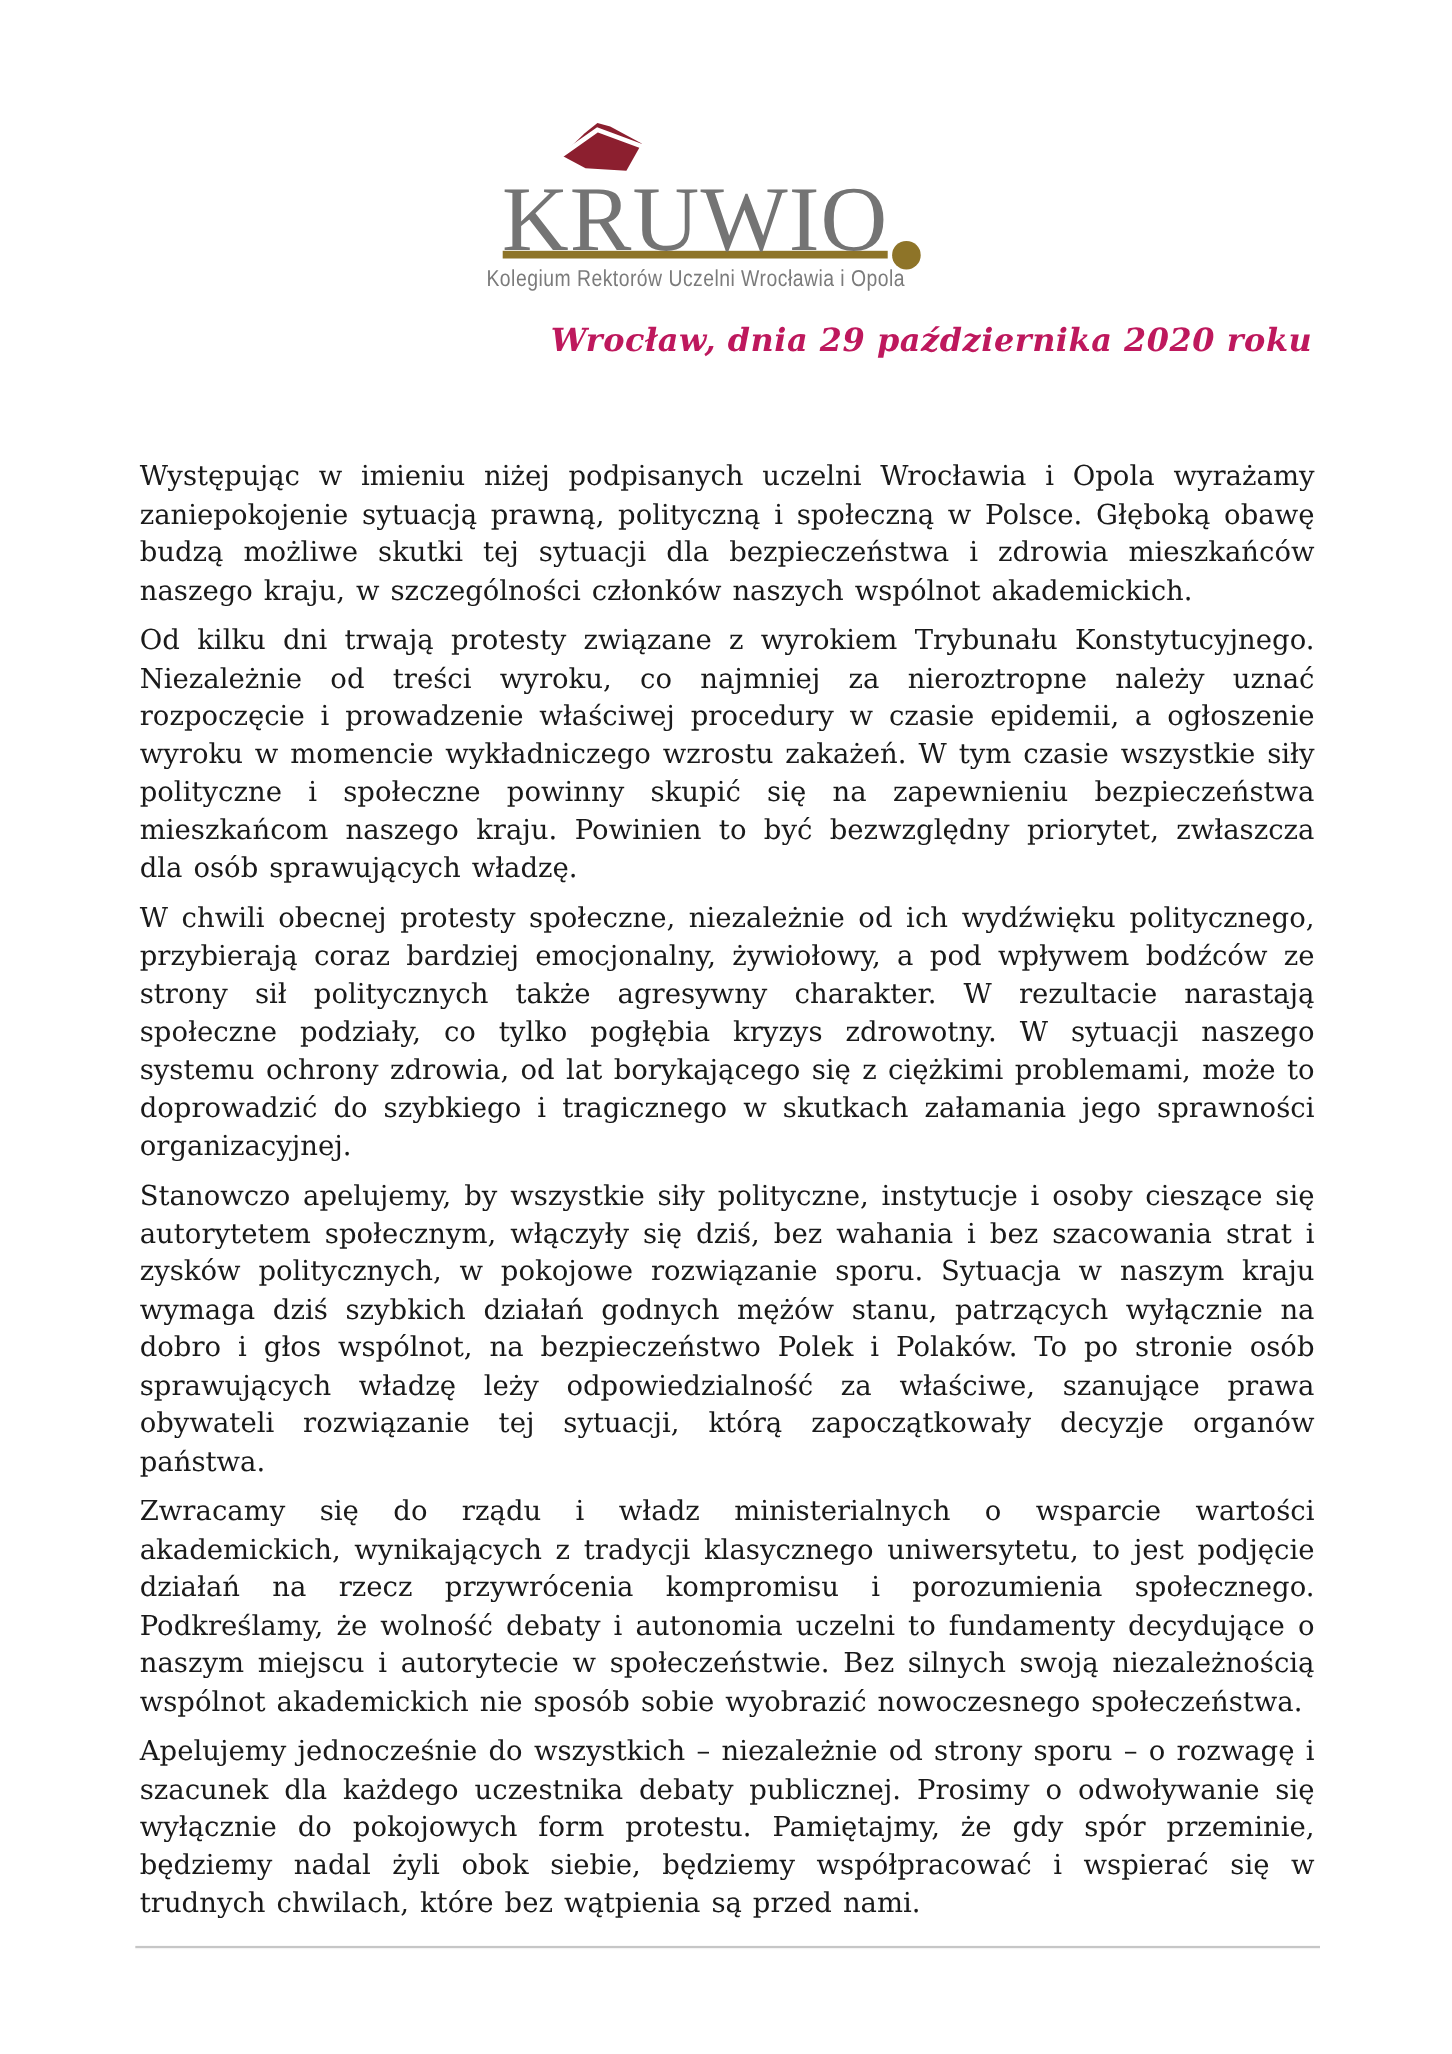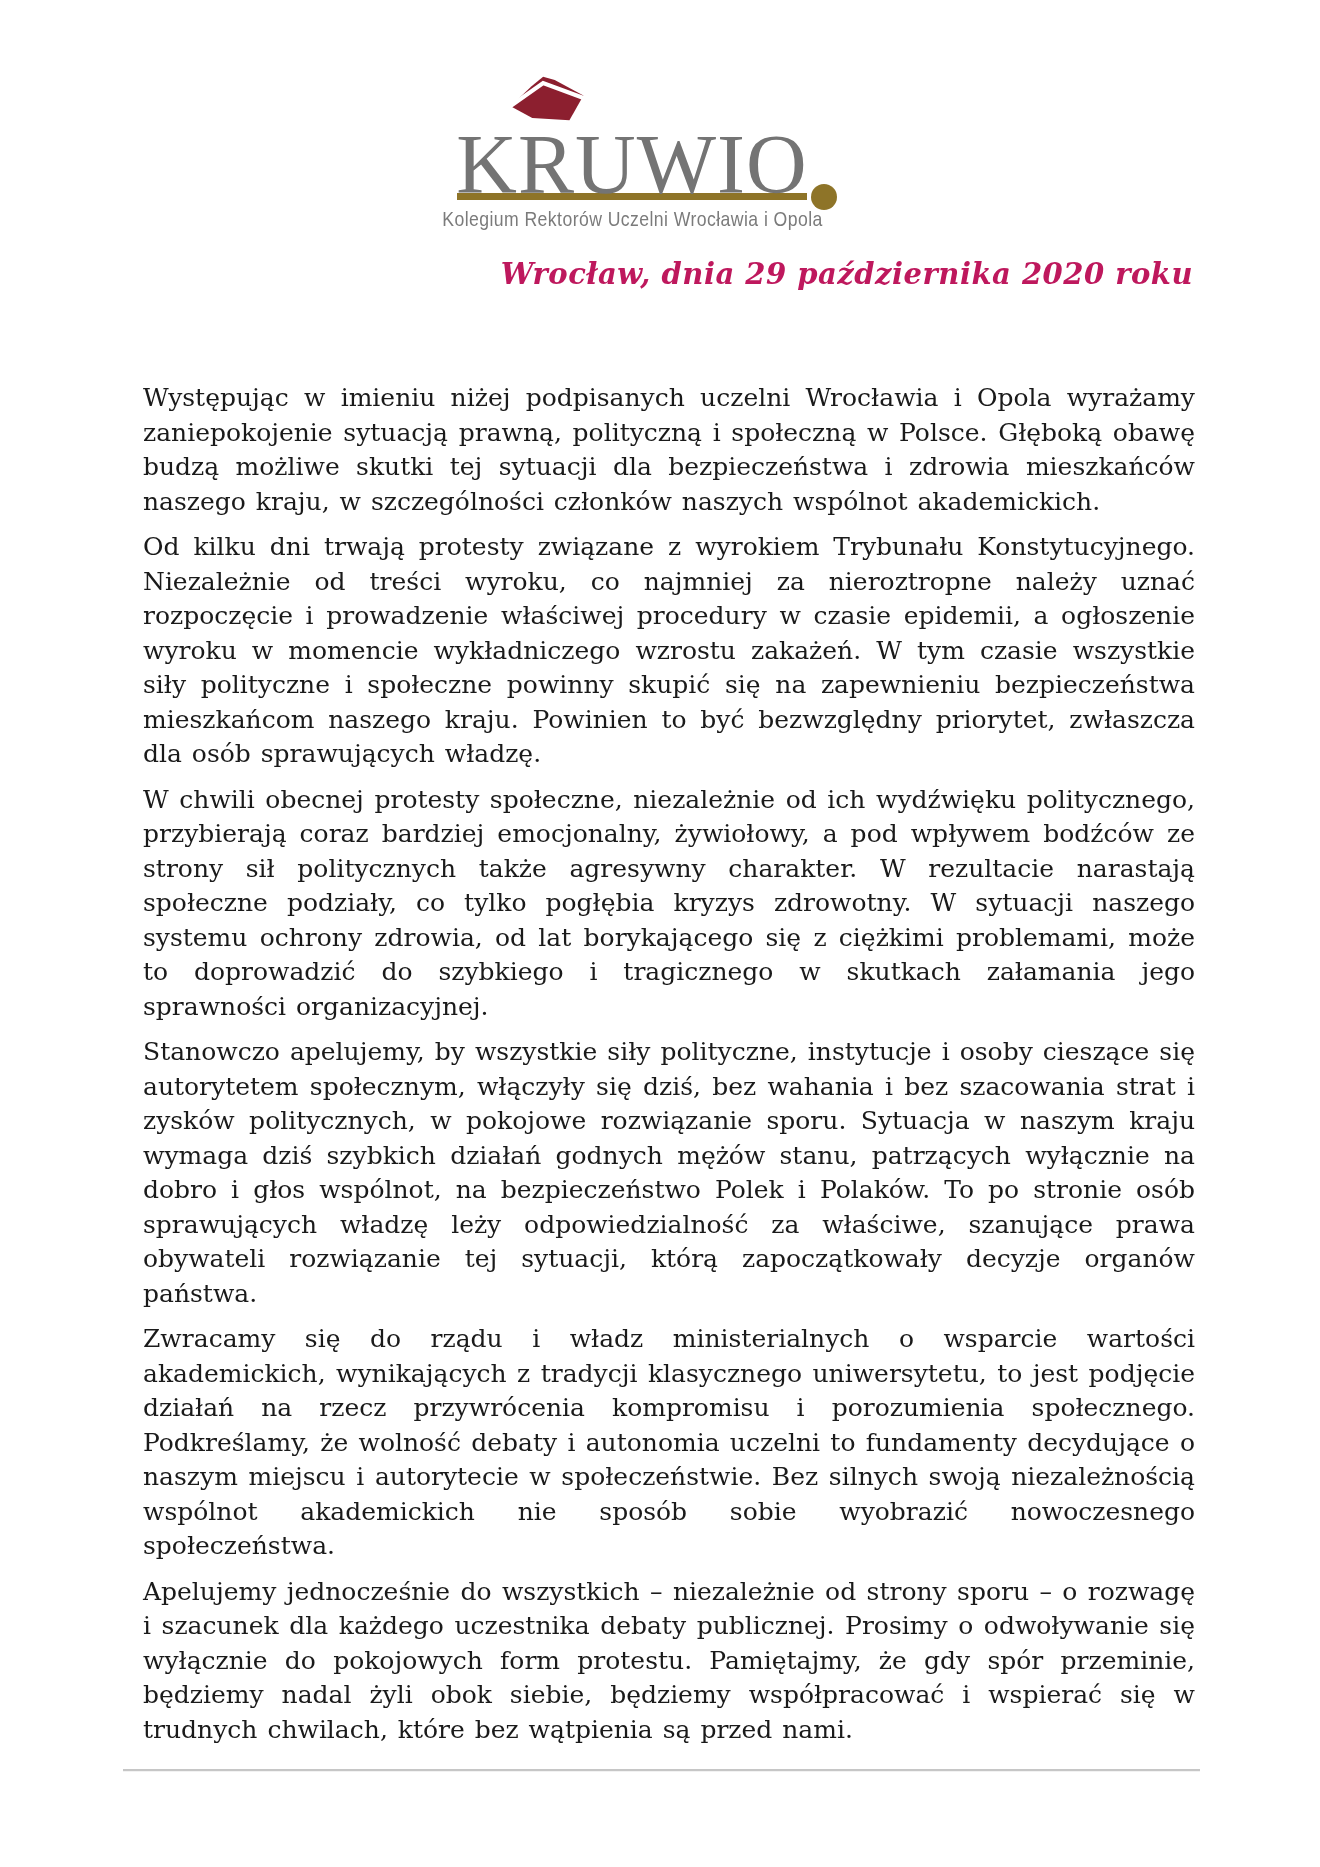--- a/index.html
+++ b/index.html
@@ -16,21 +16,21 @@
     width:1320px;
     height:1867px;
     margin:0 auto;
     background:#ffffff;
     overflow:hidden;
     font-family:"DejaVu Serif", serif;
   }
 
   
   .logo-block{
-    padding-top:73px;
+    padding-top:108px;
     display:flex;
     flex-direction:column;
     align-items:center;
   }
   .logo-inner{
     width:350px;
     display:flex;
     flex-direction:column;
     align-items:center;
     position:relative;
@@ -95,21 +95,21 @@
   
   .letter-body{
     margin-top:90px;
     padding:0 125px 0 127px;
     text-align:justify;
     font-size:25px;
     line-height:34.5px;
     word-spacing:2px;
     color:var(--body-text,#1A1A1A);
   }
-  .letter-body p{margin:0 0 11px 16px;}
+  .letter-body p{margin:0 0 11px 0;}
 
   
   .footer-rule{
     position:absolute;
     left:123px;right:120px;top:1769px;
     height:0;
     border:none;
     border-top:2px solid var(--divider,#C6C6C6);
     border-bottom:1px solid #F2F2F2;
     margin:0;

